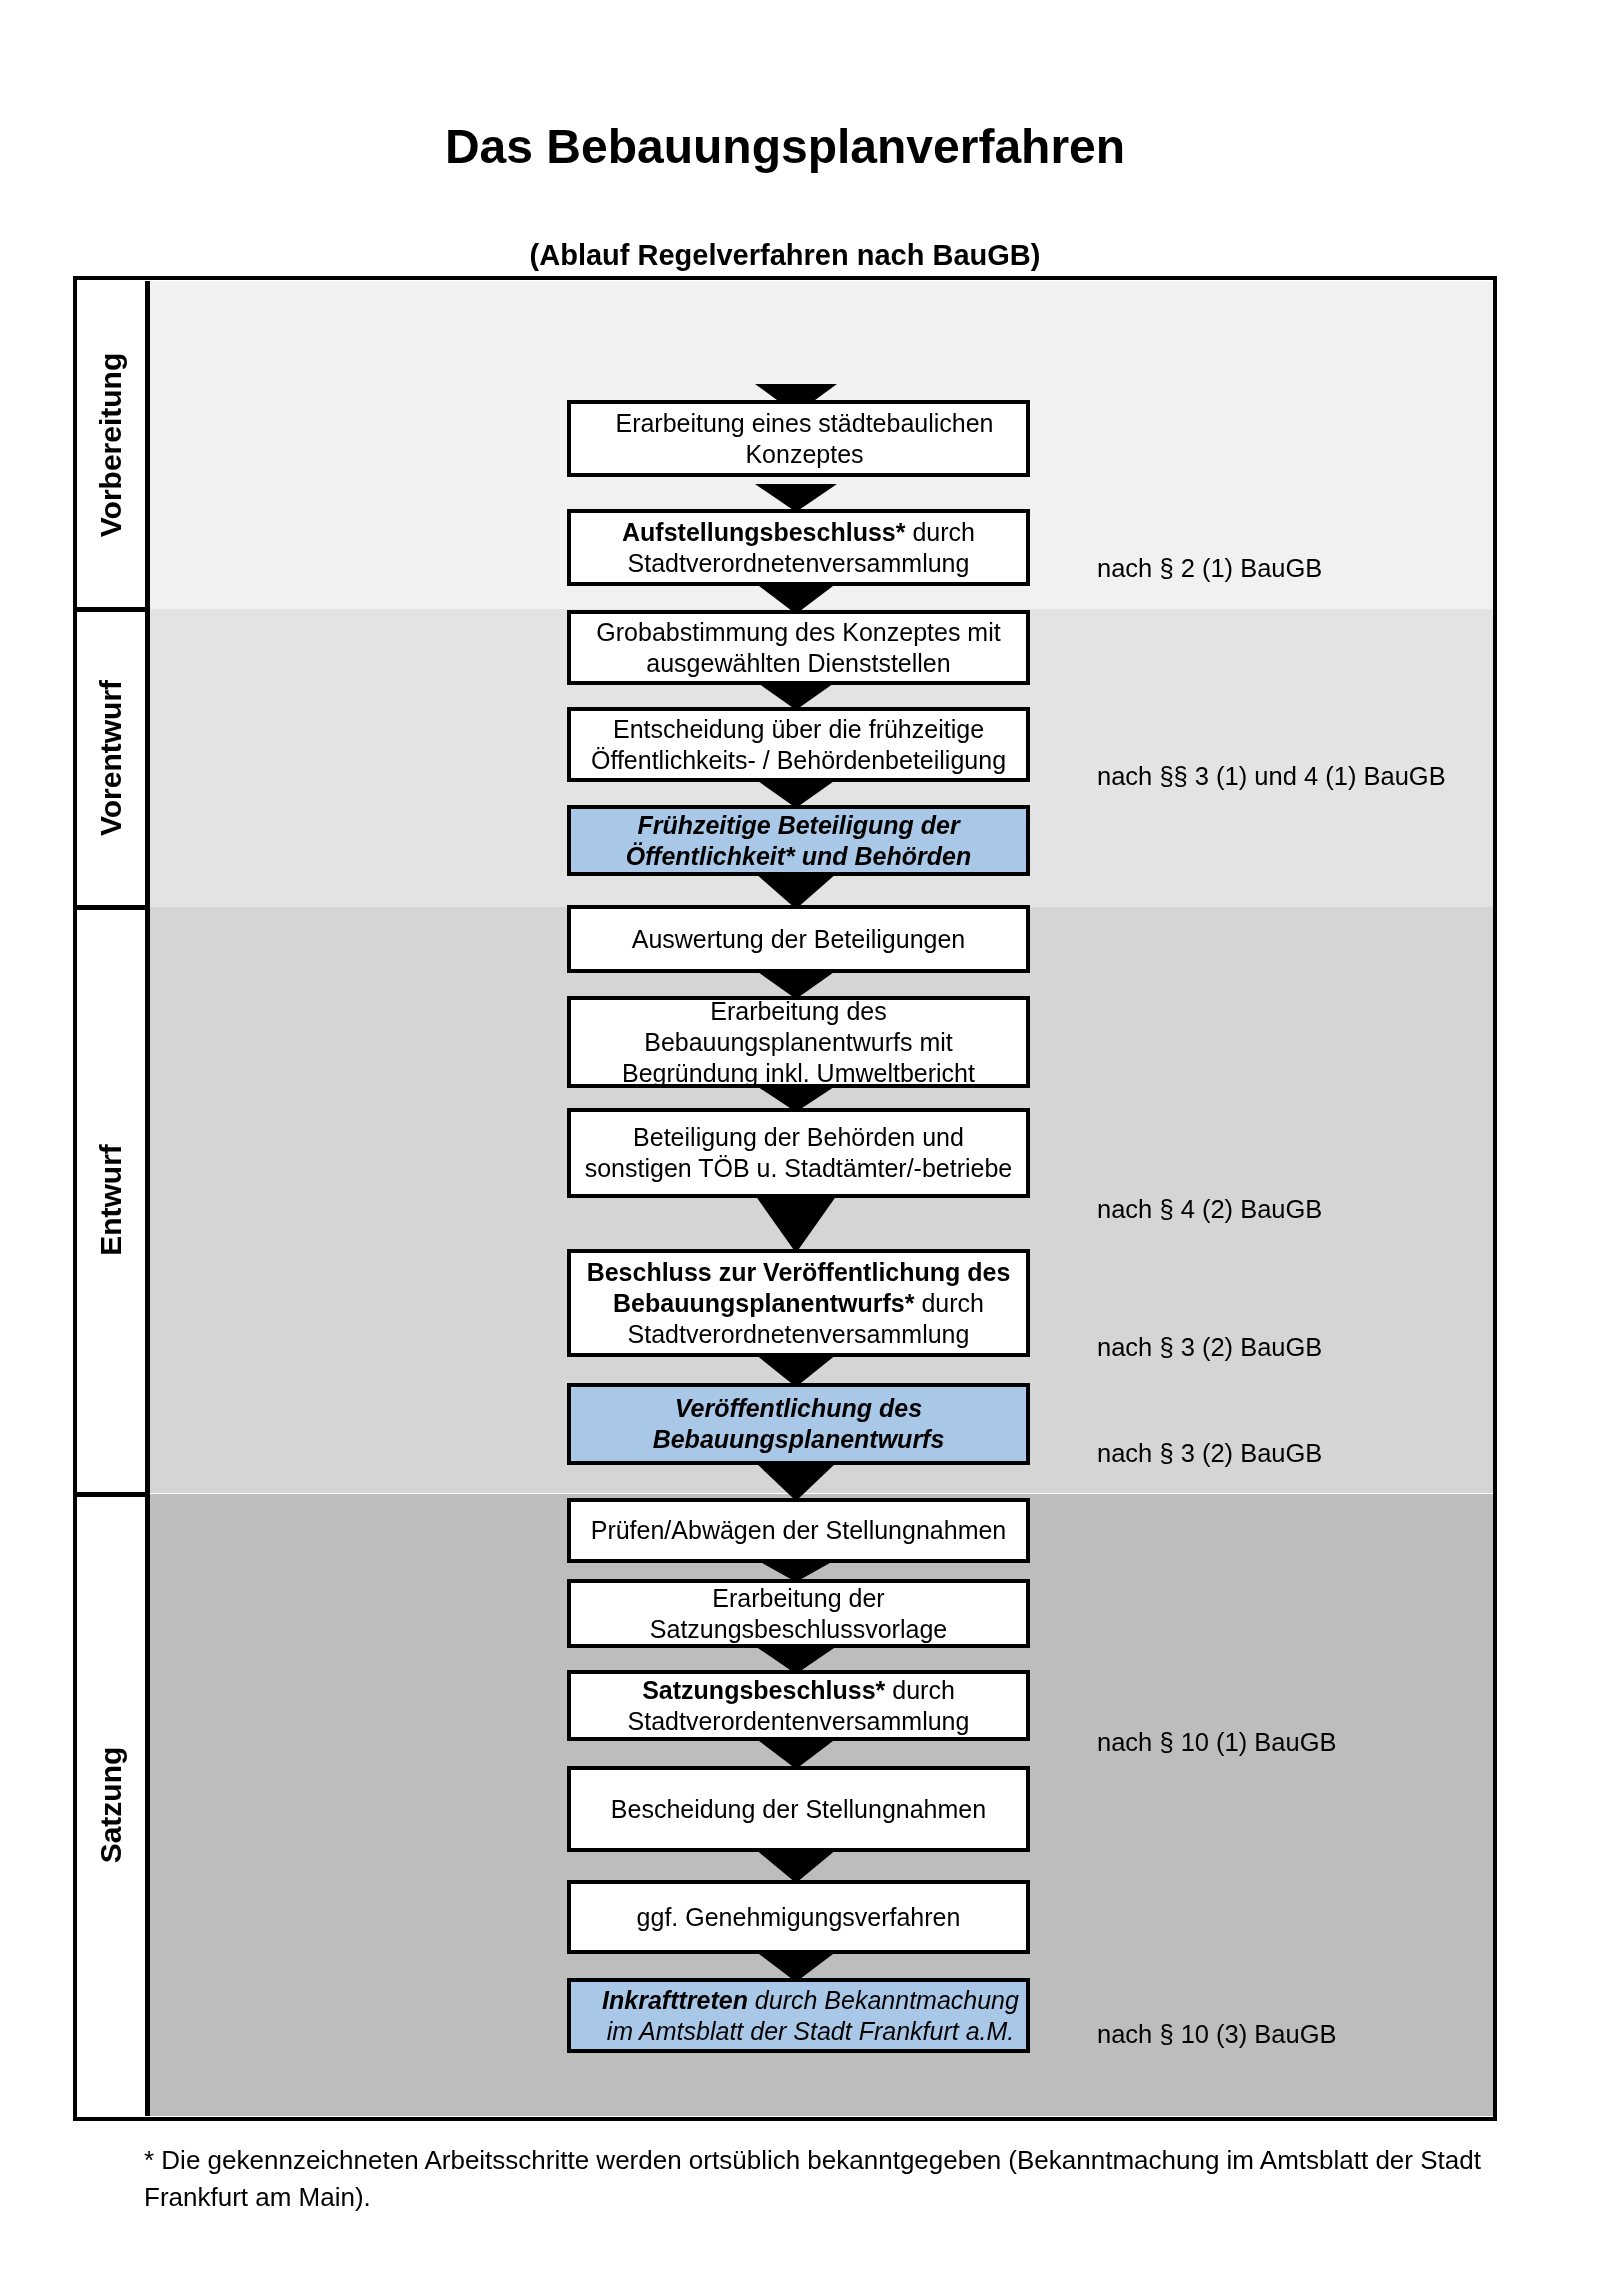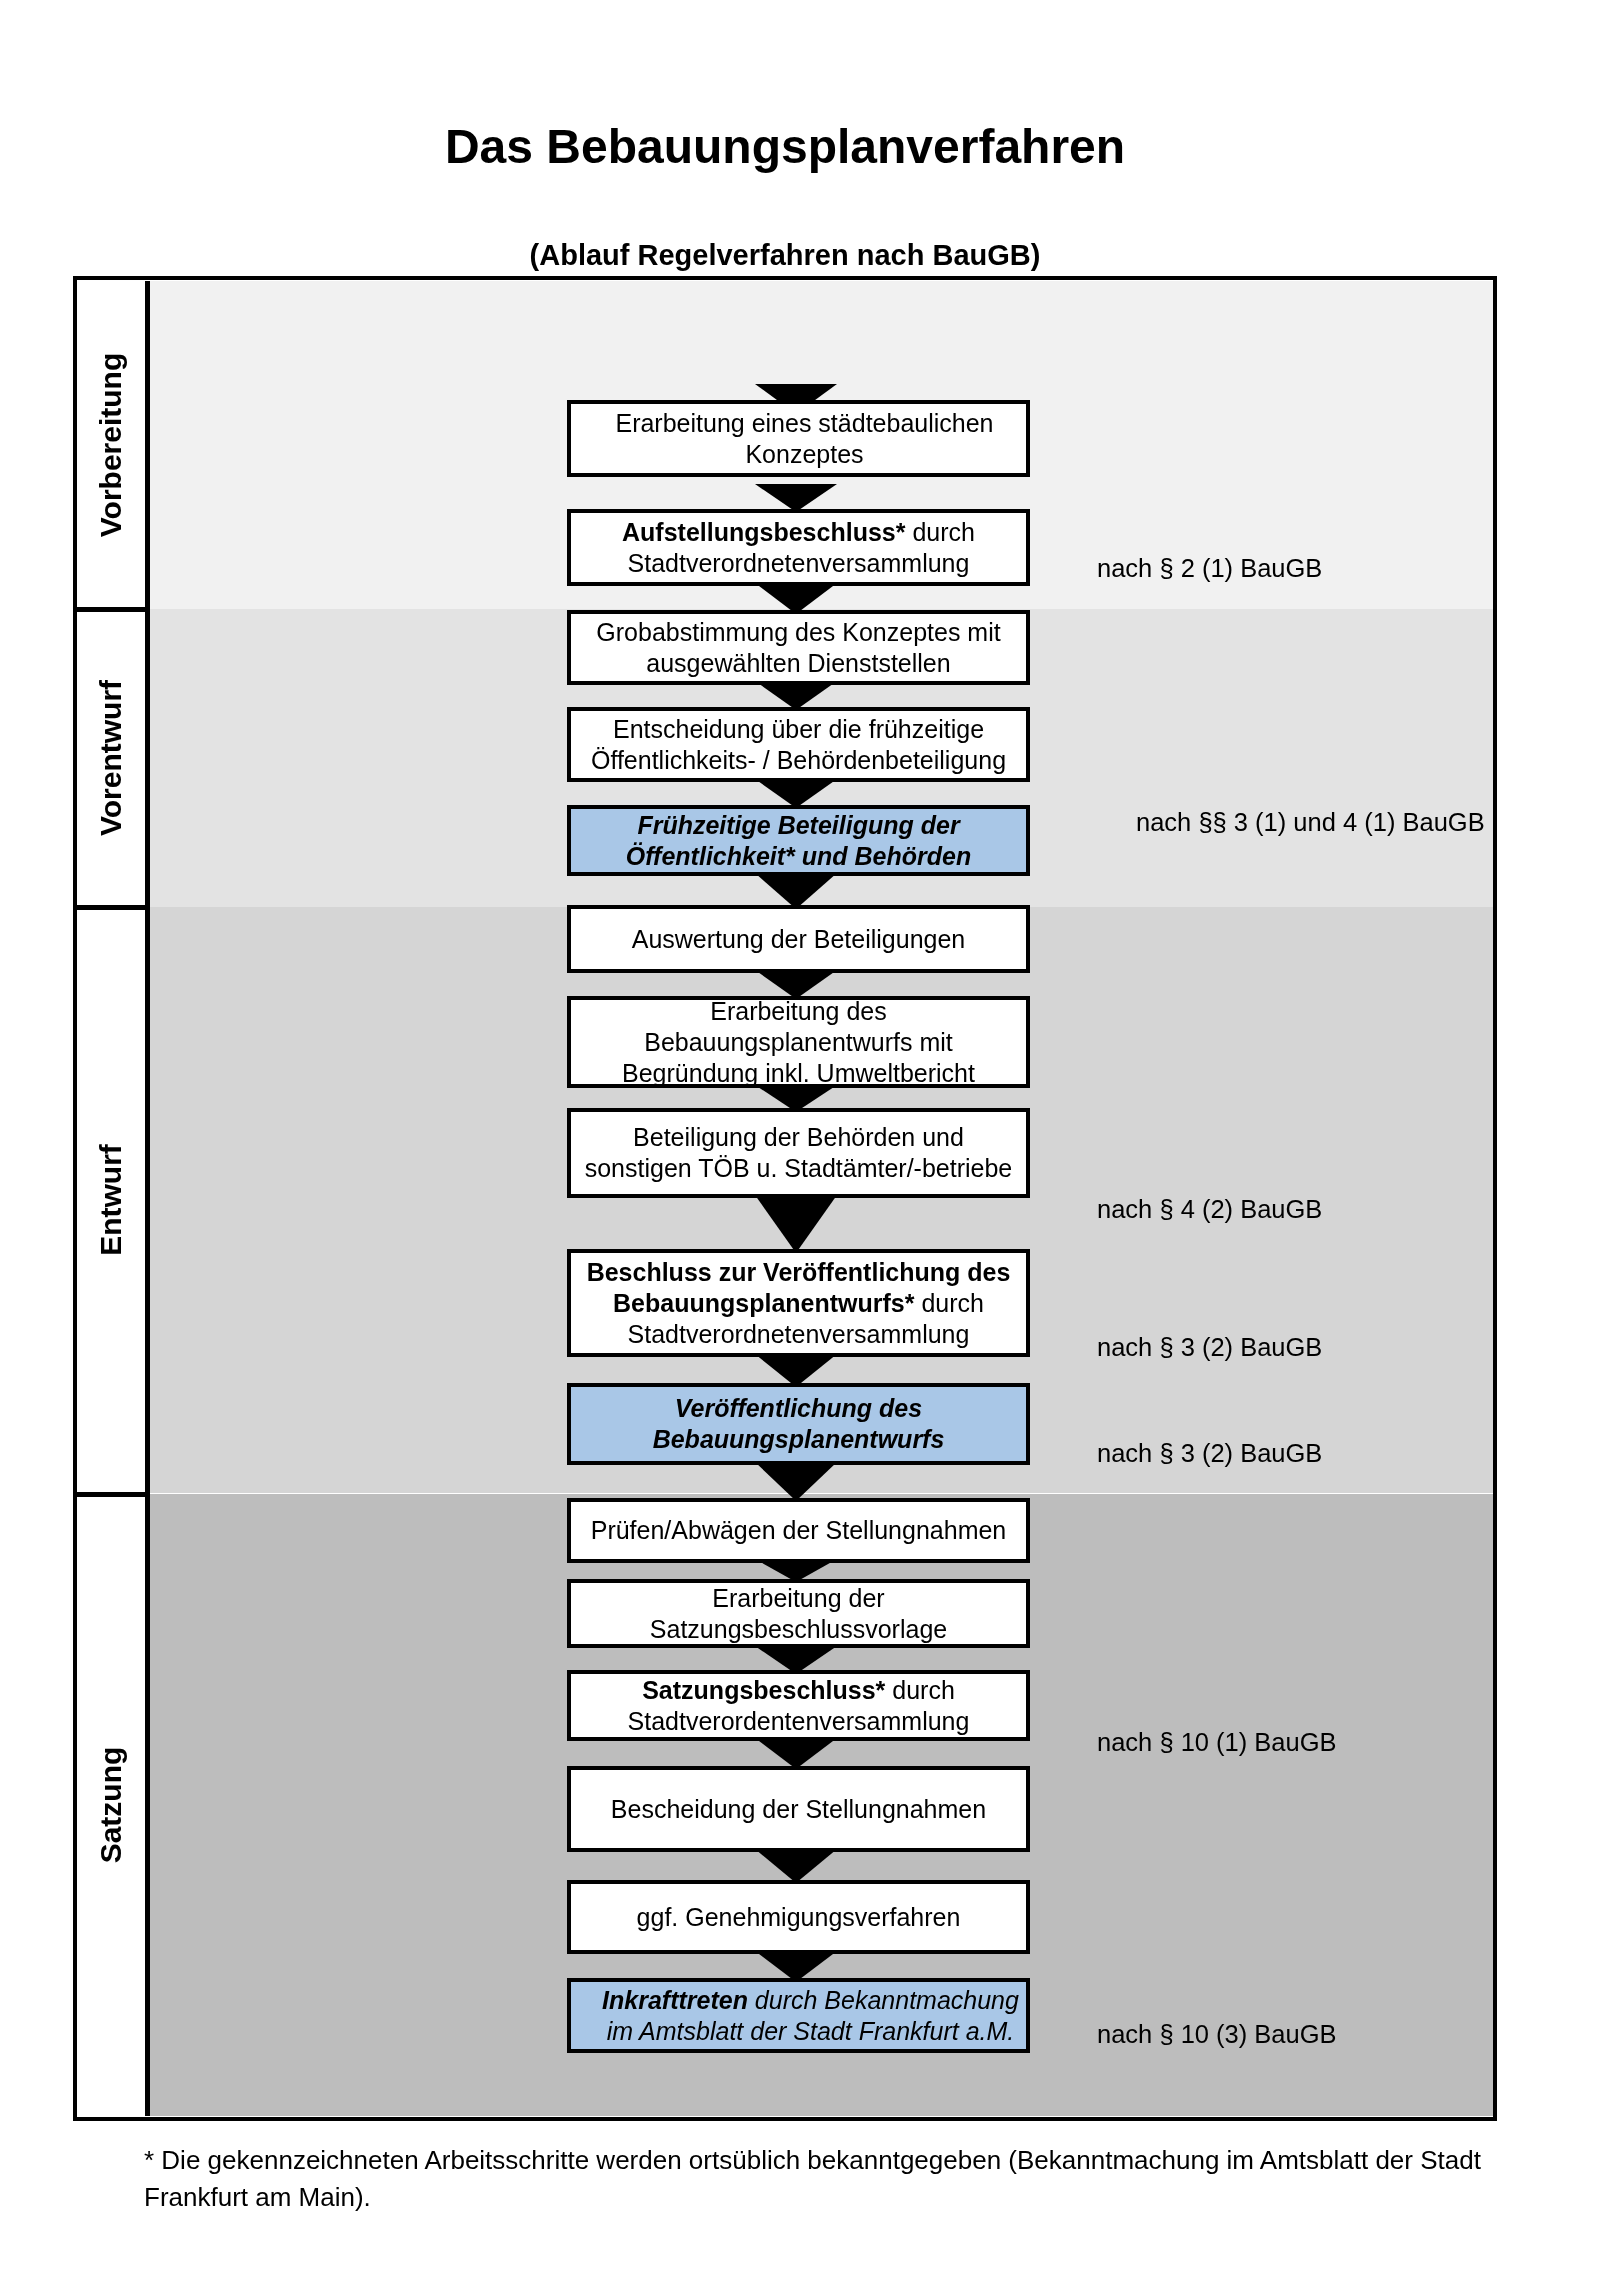--- a/index.html
+++ b/index.html
@@ -154,20 +154,20 @@
     <div class="arrow" style="top: 1849px; border-top: 34px solid rgb(0, 0, 0);"></div>
     <div class="flowbox" style="top: 1880px; height: 74px;">
       <div><span>ggf. Genehmigungsverfahren</span></div>
     </div>
     <div class="arrow" style="top: 1951px; border-top: 31px solid rgb(0, 0, 0);"></div>
     <div class="flowbox blue" style="top: 1978px; height: 75px; padding-left: 24px;">
       <div><span class="b">Inkrafttreten</span><span> durch Bekanntmachung</span></div>
       <div><span>im Amtsblatt der Stadt Frankfurt a.M.</span></div>
     </div>
     <div class="annot" style="top: 550px;">nach § 2 (1) BauGB</div>
-    <div class="annot" style="top: 804px; margin-left: 39px;">nach §§ 3 (1) und 4 (1) BauGB</div>
+    <div class="annot" style="top: 758px;">nach §§ 3 (1) und 4 (1) BauGB</div>
     <div class="annot" style="top: 1191px;">nach § 4 (2) BauGB</div>
     <div class="annot" style="top: 1329px;">nach § 3 (2) BauGB</div>
     <div class="annot" style="top: 1435px;">nach § 3 (2) BauGB</div>
     <div class="annot" style="top: 1724px;">nach § 10 (1) BauGB</div>
     <div class="annot" style="top: 2016px;">nach § 10 (3) BauGB</div>
   </div>
 
 
 </body></html>

